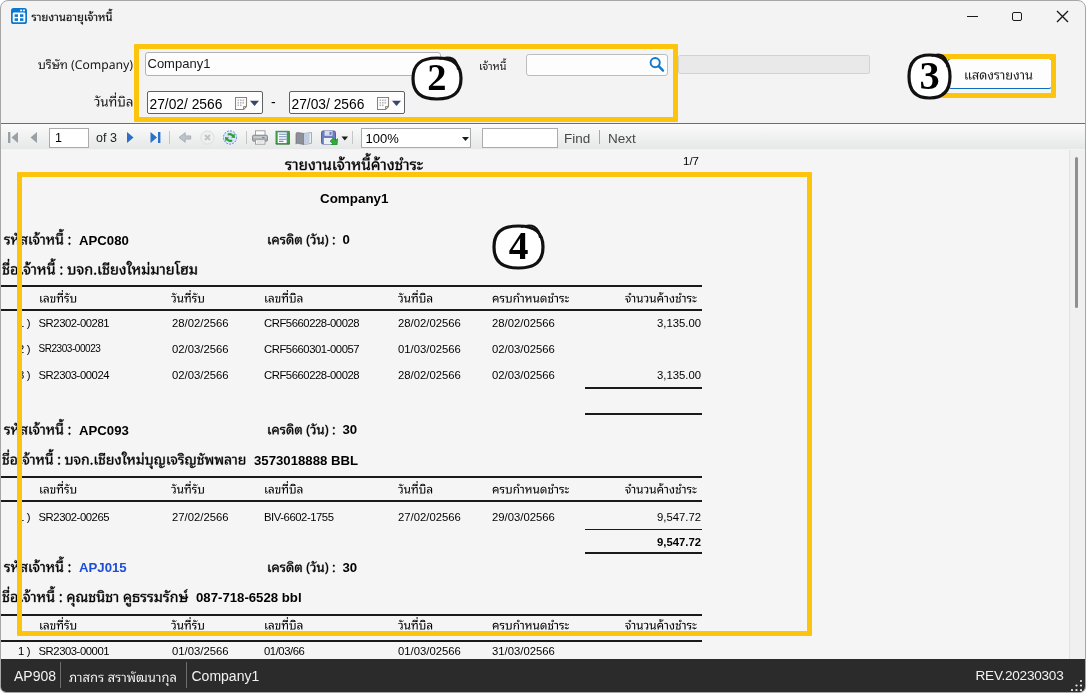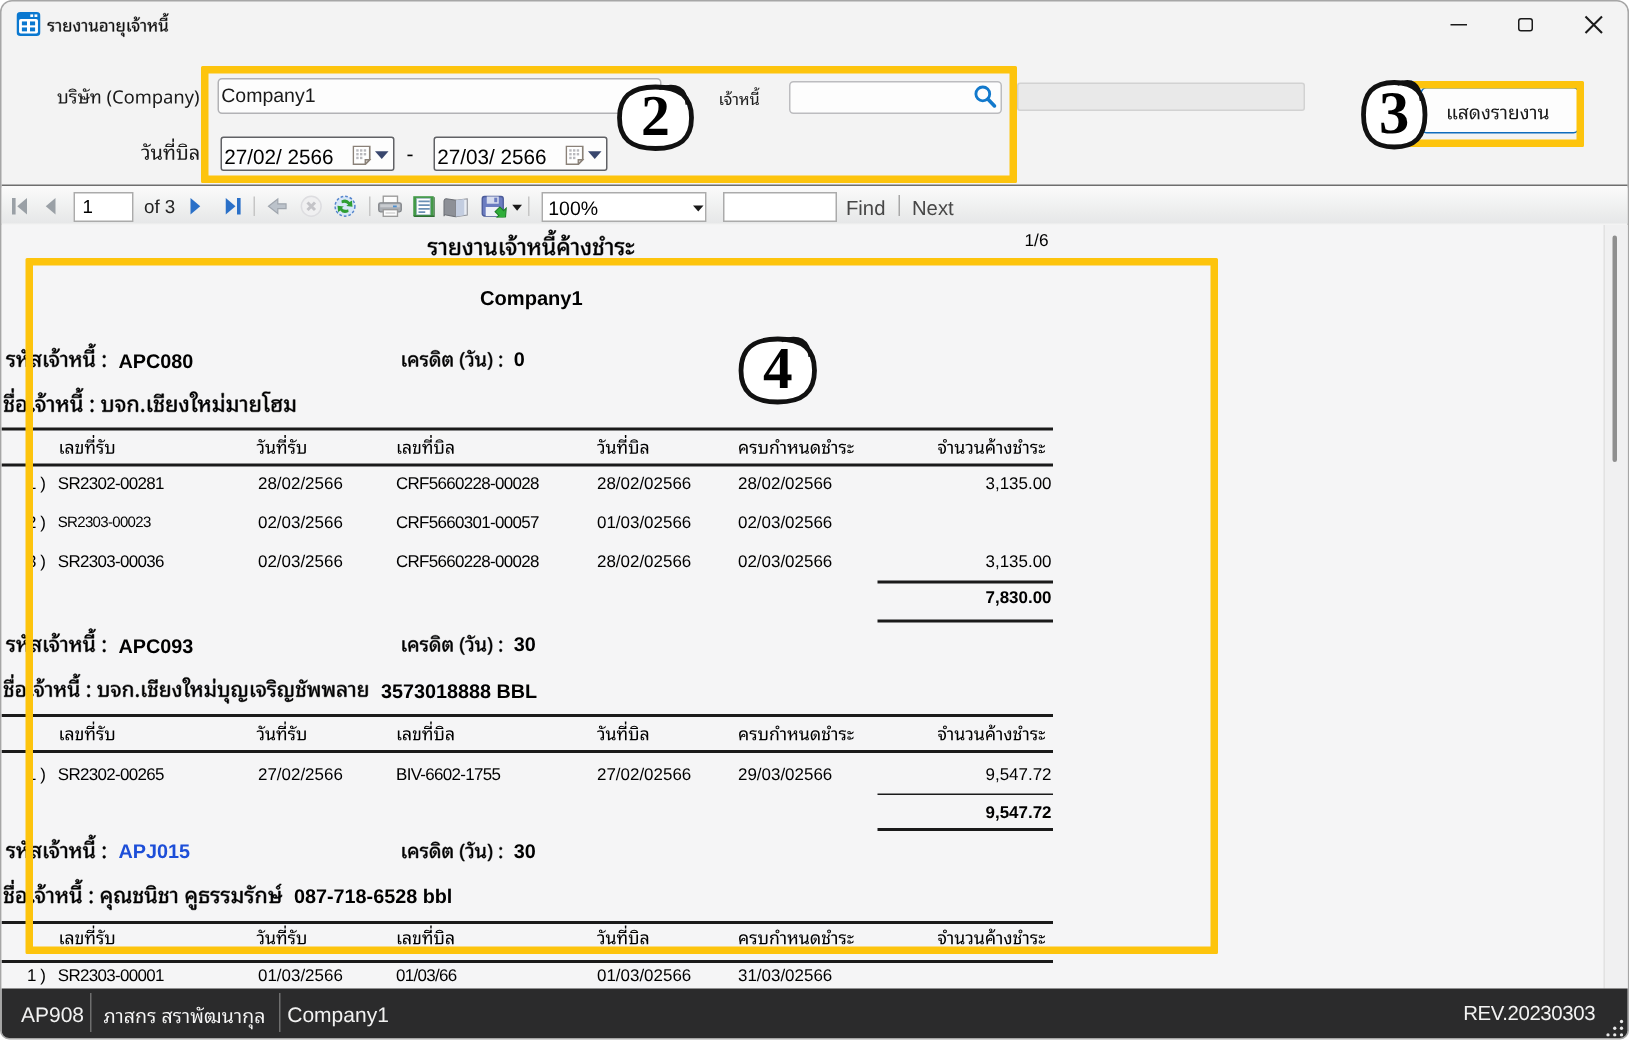--- a/index.html
+++ b/index.html
@@ -140,21 +140,21 @@
       <path d="M1 1 l7 0 l-3.5 4 Z" fill="#1a1a1a"></path>
     </svg>
 <div class="abs" style="left:481px;top:126.5px;width:76px;height:20.5px;background:#fff;border:1px solid #ababab"></div>
 <div class="lat" style="left:563px;top:129.5px;font-size:13.5px;color:#474747">Find</div>
 <div class="abs" style="left:598px;top:129px;width:1px;height:14px;background:#a8a8a8"></div>
 <div class="lat" style="left:607px;top:129.5px;font-size:13.5px;color:#474747">Next</div>
 
 <div class="abs" style="left:0px;top:148.5px;width:1086px;height:509.5px;background:#f5f5f6"></div>
 <div class="abs" style="left:1068px;top:148.5px;width:18px;height:509.5px;background:#f0f0f1;border-left:1px solid #e2e2e2"></div>
 <div class="abs" style="left:1074px;top:156px;width:3.4px;height:151px;background:#8f8f8f;border-radius:2px"></div>
-<div class="lat" style="left:682px;top:154.1px;font-size:11.5px;color:#000">1/6</div>
+<div class="lat" style="left:682px;top:154.1px;font-size:11.5px;color:#000">1/7</div>
     <div class="lat" style="left:319px;top:189.9px;font-size:13.4px;color:#000;font-weight:700">Company1</div>
     <div class="lat" style="left:78px;top:231.6px;font-size:13.2px;color:#000;font-weight:700">APC080</div>
     <div class="lat" style="left:341.5px;top:231.4px;font-size:13.2px;color:#000;font-weight:700">0</div>
     <div class="lat" style="left:78px;top:421.6px;font-size:13.2px;color:#000;font-weight:700">APC093</div>
     <div class="lat" style="left:341.5px;top:421.4px;font-size:13.2px;color:#000;font-weight:700">30</div>
     <div class="lat" style="left:78px;top:559.1px;font-size:13.2px;color:#1d4ed8;font-weight:700">APJ015</div>
     <div class="lat" style="left:341.5px;top:559.1px;font-size:13.2px;color:#000;font-weight:700">30</div>
     <div class="lat" style="left:253px;top:451.6px;font-size:13.2px;color:#000;font-weight:700">3573018888 BBL</div>
     <div class="lat" style="left:195px;top:589.1px;font-size:13.2px;color:#000;font-weight:700">087-718-6528 bbl</div>
     <div class="lat" style="left:17px;top:316.0px;font-size:11.3px;color:#000">1</div>
@@ -167,42 +167,41 @@
     <div class="lat" style="left:400px;width:300px;top:316.0px;font-size:11.3px;text-align:right;color:#000">3,135.00</div>
     <div class="lat" style="left:17px;top:341.8px;font-size:11.3px;color:#000">2</div>
     <div class="lat" style="left:25.8px;top:341.8px;font-size:11.3px;color:#000">)</div>
     <div class="lat" style="left:37.5px;top:341.8px;font-size:10px;color:#000;letter-spacing:-0.45px">SR2303-00023</div>
     <div class="lat" style="left:171px;top:341.8px;font-size:11.3px;color:#000">02/03/2566</div>
     <div class="lat" style="left:263px;top:341.8px;font-size:11.3px;color:#000;letter-spacing:-0.45px">CRF5660301-00057</div>
     <div class="lat" style="left:397px;top:341.8px;font-size:11.3px;color:#000">01/03/02566</div>
     <div class="lat" style="left:491px;top:341.8px;font-size:11.3px;color:#000">02/03/02566</div>
     <div class="lat" style="left:17px;top:367.6px;font-size:11.3px;color:#000">3</div>
     <div class="lat" style="left:25.8px;top:367.6px;font-size:11.3px;color:#000">)</div>
-    <div class="lat" style="left:37.5px;top:367.6px;font-size:11.3px;color:#000;letter-spacing:-0.45px">SR2303-00036</div>
+    <div class="lat" style="left:37.5px;top:367.6px;font-size:11.3px;color:#000;letter-spacing:-0.45px">SR2303-00024</div>
     <div class="lat" style="left:171px;top:367.6px;font-size:11.3px;color:#000">02/03/2566</div>
     <div class="lat" style="left:263px;top:367.6px;font-size:11.3px;color:#000;letter-spacing:-0.45px">CRF5660228-00028</div>
     <div class="lat" style="left:397px;top:367.6px;font-size:11.3px;color:#000">28/02/02566</div>
     <div class="lat" style="left:491px;top:367.6px;font-size:11.3px;color:#000">02/03/02566</div>
     <div class="lat" style="left:400px;width:300px;top:367.6px;font-size:11.3px;text-align:right;color:#000">3,135.00</div>
     <div class="lat" style="left:17px;top:509.8px;font-size:11.3px;color:#000">1</div>
     <div class="lat" style="left:25.8px;top:509.8px;font-size:11.3px;color:#000">)</div>
     <div class="lat" style="left:37.5px;top:509.8px;font-size:11.3px;color:#000;letter-spacing:-0.45px">SR2302-00265</div>
     <div class="lat" style="left:171px;top:509.8px;font-size:11.3px;color:#000">27/02/2566</div>
     <div class="lat" style="left:263px;top:509.8px;font-size:11.3px;color:#000;letter-spacing:-0.45px">BIV-6602-1755</div>
     <div class="lat" style="left:397px;top:509.8px;font-size:11.3px;color:#000">27/02/02566</div>
     <div class="lat" style="left:491px;top:509.8px;font-size:11.3px;color:#000">29/03/02566</div>
     <div class="lat" style="left:400px;width:300px;top:509.8px;font-size:11.3px;text-align:right;color:#000">9,547.72</div>
     <div class="lat" style="left:17px;top:644.3px;font-size:11.3px;color:#000">1</div>
     <div class="lat" style="left:25.8px;top:644.3px;font-size:11.3px;color:#000">)</div>
     <div class="lat" style="left:37.5px;top:644.3px;font-size:11.3px;color:#000;letter-spacing:-0.45px">SR2303-00001</div>
     <div class="lat" style="left:171px;top:644.3px;font-size:11.3px;color:#000">01/03/2566</div>
     <div class="lat" style="left:263px;top:644.3px;font-size:11.3px;color:#000;letter-spacing:-0.45px">01/03/66</div>
     <div class="lat" style="left:397px;top:644.3px;font-size:11.3px;color:#000">01/03/02566</div>
     <div class="lat" style="left:491px;top:644.3px;font-size:11.3px;color:#000">31/03/02566</div>
-    <div class="lat" style="left:400px;width:300px;top:391.8px;font-size:11.3px;text-align:right;color:#000;font-weight:700">7,830.00</div>
     <div class="lat" style="left:400px;width:300px;top:534.8px;font-size:11.3px;text-align:right;color:#000;font-weight:700">9,547.72</div>
     <div class="line" style="left:0px;top:283.5px;width:701px;height:2px"></div>
     <div class="line" style="left:0px;top:307.5px;width:701px;height:2px"></div>
     <div class="line" style="left:0px;top:474.5px;width:701px;height:2px"></div>
     <div class="line" style="left:0px;top:498.5px;width:701px;height:2px"></div>
     <div class="line" style="left:0px;top:612.5px;width:701px;height:2px"></div>
     <div class="line" style="left:0px;top:638.5px;width:701px;height:2px"></div>
     <div class="line" style="left:584px;top:386.0px;width:117px;height:1.8px"></div>
     <div class="line" style="left:584px;top:412.0px;width:117px;height:1.8px"></div>
     <div class="line" style="left:584px;top:527.5px;width:117px;height:1.8px"></div>

